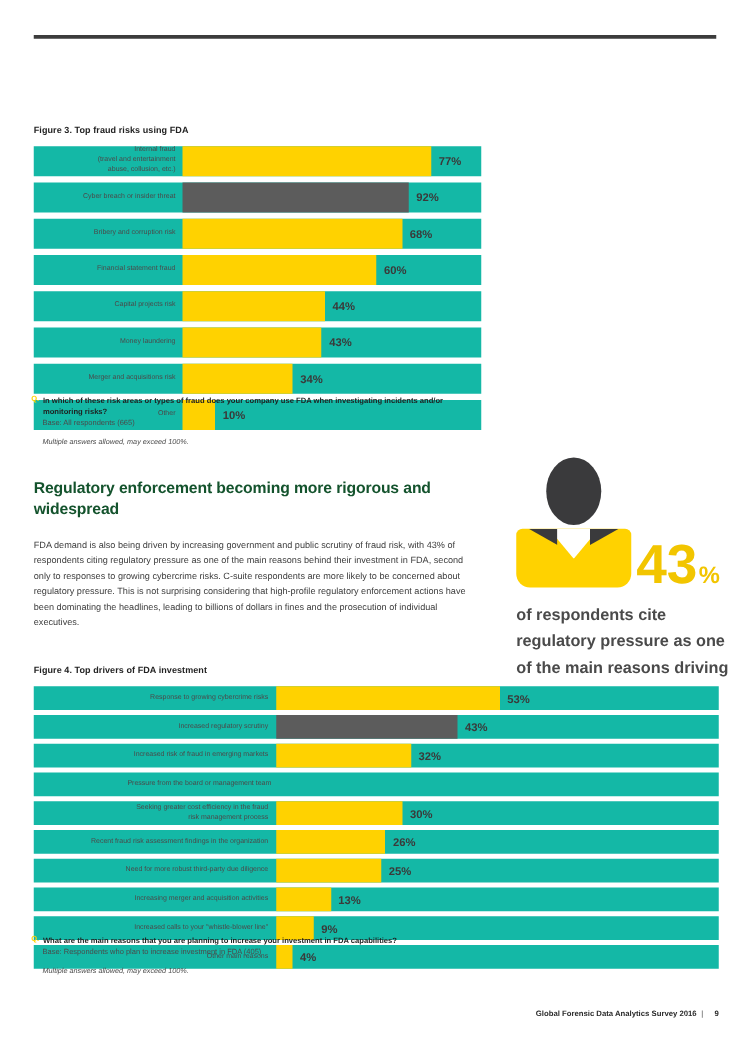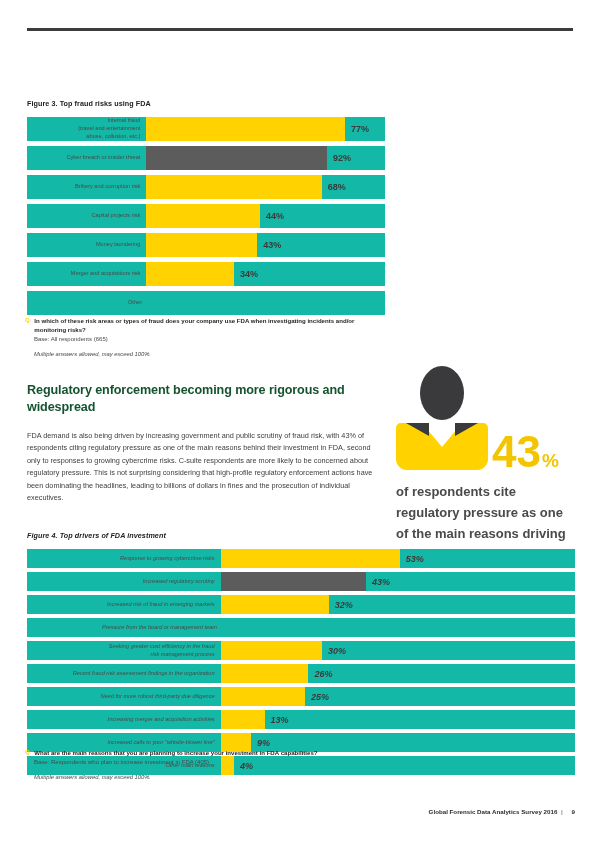--- a/index.html
+++ b/index.html
@@ -39,21 +39,21 @@
   #chart1 .label{width:121px;}
   #chart1 .row .inner{position:relative;display:flex;align-items:center;height:100%;width:242px;}
 
   
   #chart2 .row{height:19px;margin-bottom:4px;}
   #chart2 .label{width:196px;}
   #chart2 .row .inner{position:relative;display:flex;align-items:center;height:100%;width:359px;}
 
   .fig1{position:absolute;left:27px;top:99px;width:358px;}
   .fig1 .chart{margin-top:9px;}
-  .fig2{position:absolute;left:27px;top:531px;width:548px;font-style:italic;}
+  .fig2{position:absolute;left:27px;top:531px;width:548px;}
   .fig2 .chart{margin-top:9px;}
 
   
   .qblock{position:absolute;font-size:5.9px;line-height:1.5;color:#3a3a3a;}
   .qline{display:flex;align-items:flex-start;}
   .qmark{
     color:#ffd200;font-weight:bold;font-size:6px;margin-right:3px;flex:0 0 auto;line-height:1.5;
   }
   .qtext{font-weight:bold;color:#1f1f1f;font-size:6.1px;line-height:1.5;}
   .qbase{margin-left:9px;color:#4a4a4a;font-size:6px;margin-top:1px;}
@@ -66,21 +66,21 @@
   .section{position:absolute;left:27px;top:382px;width:346px;}
   .section h2{
     margin:0;font-size:12.6px;line-height:1.34;font-weight:bold;color:#14532d;
     letter-spacing:-.1px;
   }
   .section p{
     margin:14px 0 0 0;font-size:7.3px;line-height:1.72;color:#3d3d3d;
   }
 
   
-  .callout{position:absolute;left:396px;top:366px;width:180px;}
+  .callout{position:absolute;left:413px;top:366px;width:180px;}
   .callout-top{display:flex;align-items:flex-end;height:104px;}
   .person{position:relative;width:92px;height:104px;flex:0 0 auto;}
   .person .head{
     position:absolute;left:24px;top:0;width:44px;height:54px;
     background:#3a3a3c;border-radius:22px/27px;
   }
   .person .body{
     position:absolute;left:0;top:57px;width:92px;height:47px;
     background:#ffd200;border-radius:5px 5px 11px 11px;
   }
@@ -147,20 +147,29 @@
           <div class="label">
             <div>Bribery and corruption risk</div>
           </div>
           <div class="inner">
             <div class="bar" style="width: 175.44px; background: rgb(255, 210, 0);"></div>
             <div class="val">68%</div>
           </div>
         </div>
         <div class="row">
           <div class="label">
+            <div>Financial statement fraud</div>
+          </div>
+          <div class="inner">
+            <div class="bar" style="width: 154.8px; background: rgb(255, 210, 0);"></div>
+            <div class="val">60%</div>
+          </div>
+        </div>
+        <div class="row">
+          <div class="label">
             <div>Capital projects risk</div>
           </div>
           <div class="inner">
             <div class="bar" style="width: 113.52px; background: rgb(255, 210, 0);"></div>
             <div class="val">44%</div>
           </div>
         </div>
         <div class="row">
           <div class="label">
             <div>Money laundering</div>
@@ -175,20 +184,24 @@
             <div>Merger and acquisitions risk</div>
           </div>
           <div class="inner">
             <div class="bar" style="width: 87.72px; background: rgb(255, 210, 0);"></div>
             <div class="val">34%</div>
           </div>
         </div>
         <div class="row">
           <div class="label">
             <div>Other</div>
+          </div>
+          <div class="inner">
+            <div class="bar" style="width: 25.8px; background: rgb(255, 210, 0);"></div>
+            <div class="val">10%</div>
           </div>
         </div>
       </div>
   </div>
 
   <div class="qblock" id="q1">
     <div class="qline">
       <span class="qmark">Q.</span>
       <span class="qtext">In which of these risk areas or types of fraud does your company use FDA when investigating incidents and/or monitoring risks?</span>
     </div>

